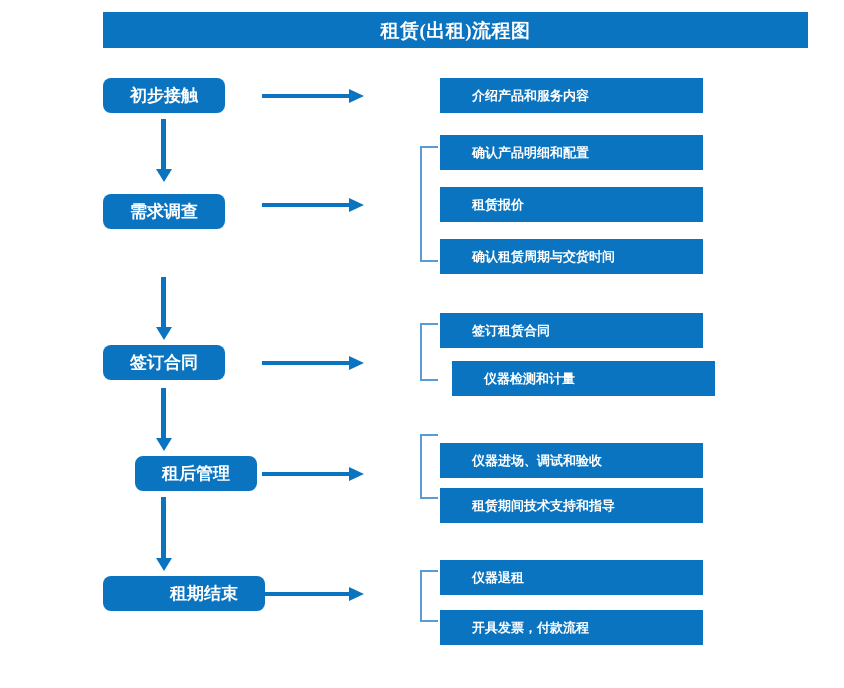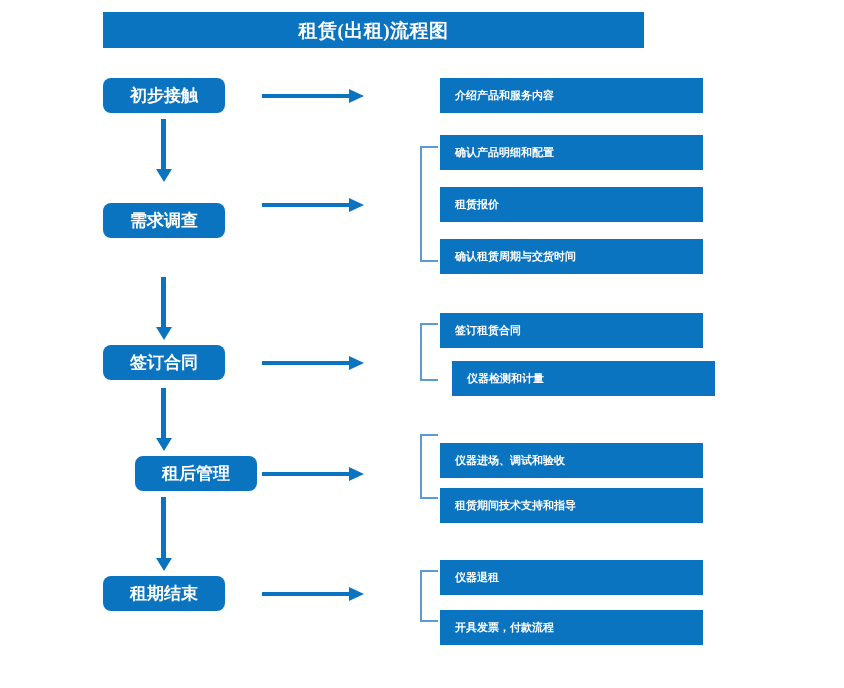--- a/index.html
+++ b/index.html
@@ -16,21 +16,21 @@
     height: 688px;
     background: #ffffff;
     overflow: hidden;
   }
 
   
   .title-bar {
     position: absolute;
     left: 103px;
     top: 12px;
-    width: 541px;
+    width: 705px;
     height: 36px;
     background: #0a74c0;
     display: flex;
     align-items: center;
     justify-content: center;
   }
   .title-bar .title-text {
     color: #ffffff;
     font-size: 19px;
     font-weight: bold;
@@ -61,24 +61,24 @@
     position: absolute;
     left: 440px;
     width: 263px;
     height: 35px;
     background: #0a74c0;
     display: flex;
     align-items: center;
   }
   .detail-box .box-text {
     color: #ffffff;
-    font-size: 11px;
+    font-size: 13px;
     font-weight: bold;
     line-height: 1;
-    padding-left: 15px;
+    padding-left: 32px;
     white-space: nowrap;
   }
 
   
   .arrow-right {
     position: absolute;
     width: 102px;
     height: 16px;
   }
   .arrow-right .shaft {
@@ -137,30 +137,30 @@
 
 <div id="canvas">
 
   <div class="title-bar">
     <span class="title-text">租赁(出租)流程图</span>
   </div>
 
   <div class="stage-box" style="left:103px; top:78px;">
     <span class="box-text">初步接触</span>
   </div>
-  <div class="stage-box" style="left:103px; top:203px;justify-content:center;">
+  <div class="stage-box" style="left:103px; top:194px;justify-content:center;">
     <span class="box-text">需求调查</span>
   </div>
   <div class="stage-box" style="left:103px; top:345px;">
     <span class="box-text">签订合同</span>
   </div>
   <div class="stage-box" style="left:103px; top:456px;margin-left:32px;">
     <span class="box-text">租后管理</span>
   </div>
-  <div class="stage-box" style="left:103px; top:576px;">
+  <div class="stage-box" style="left:103px; top:576px;padding-left:40px;">
     <span class="box-text">租期结束</span>
   </div>
 
   <div class="detail-box" style="top:78px;">
     <span class="box-text">介绍产品和服务内容</span>
   </div>
   <div class="detail-box" style="top:135px;">
     <span class="box-text">确认产品明细和配置</span>
   </div>
   <div class="detail-box" style="top:187px;">

